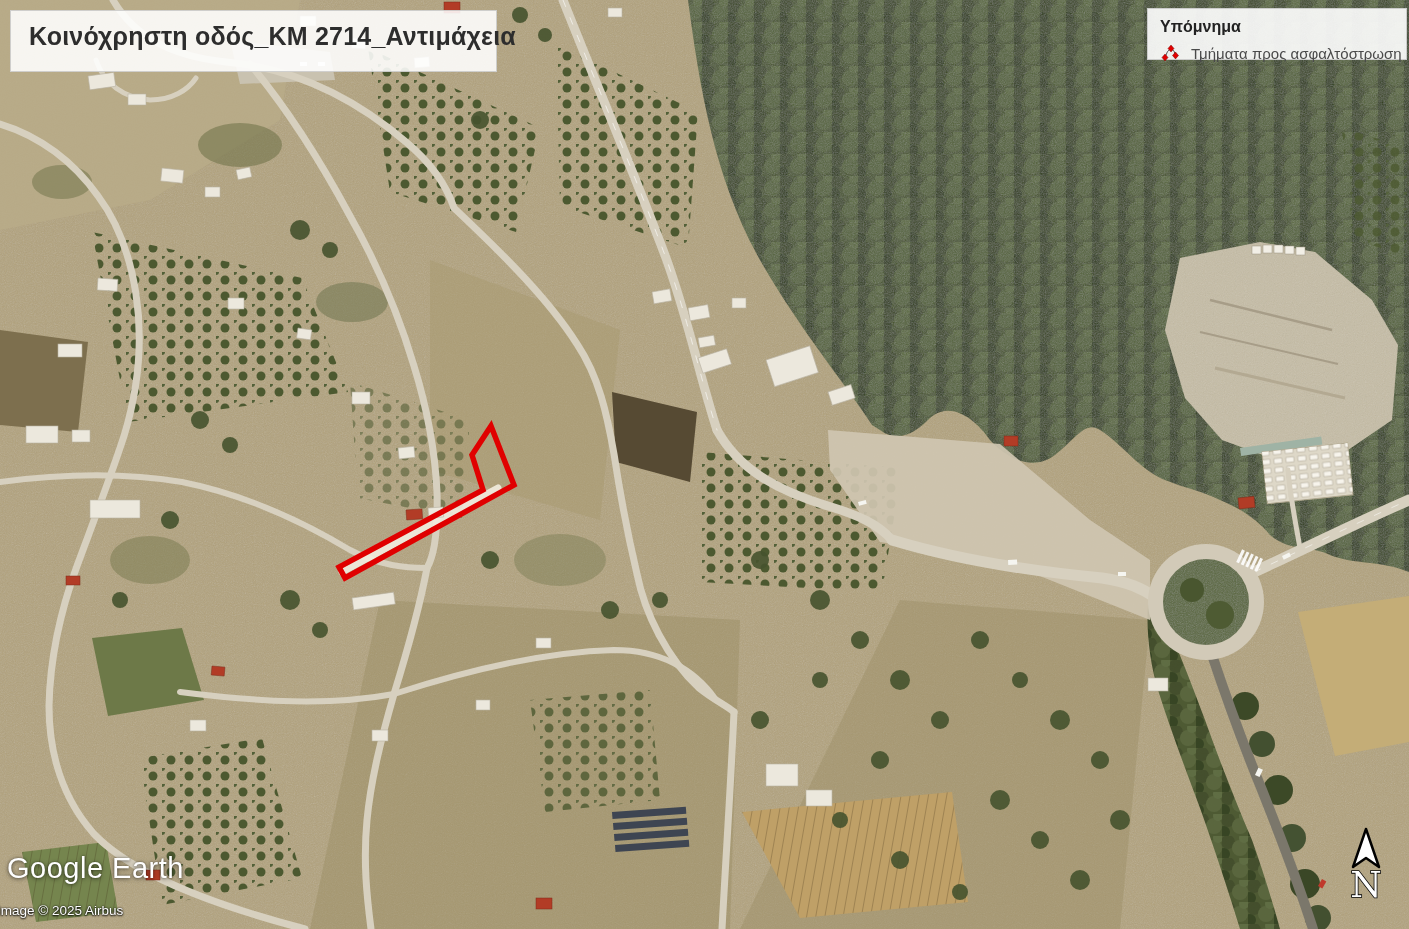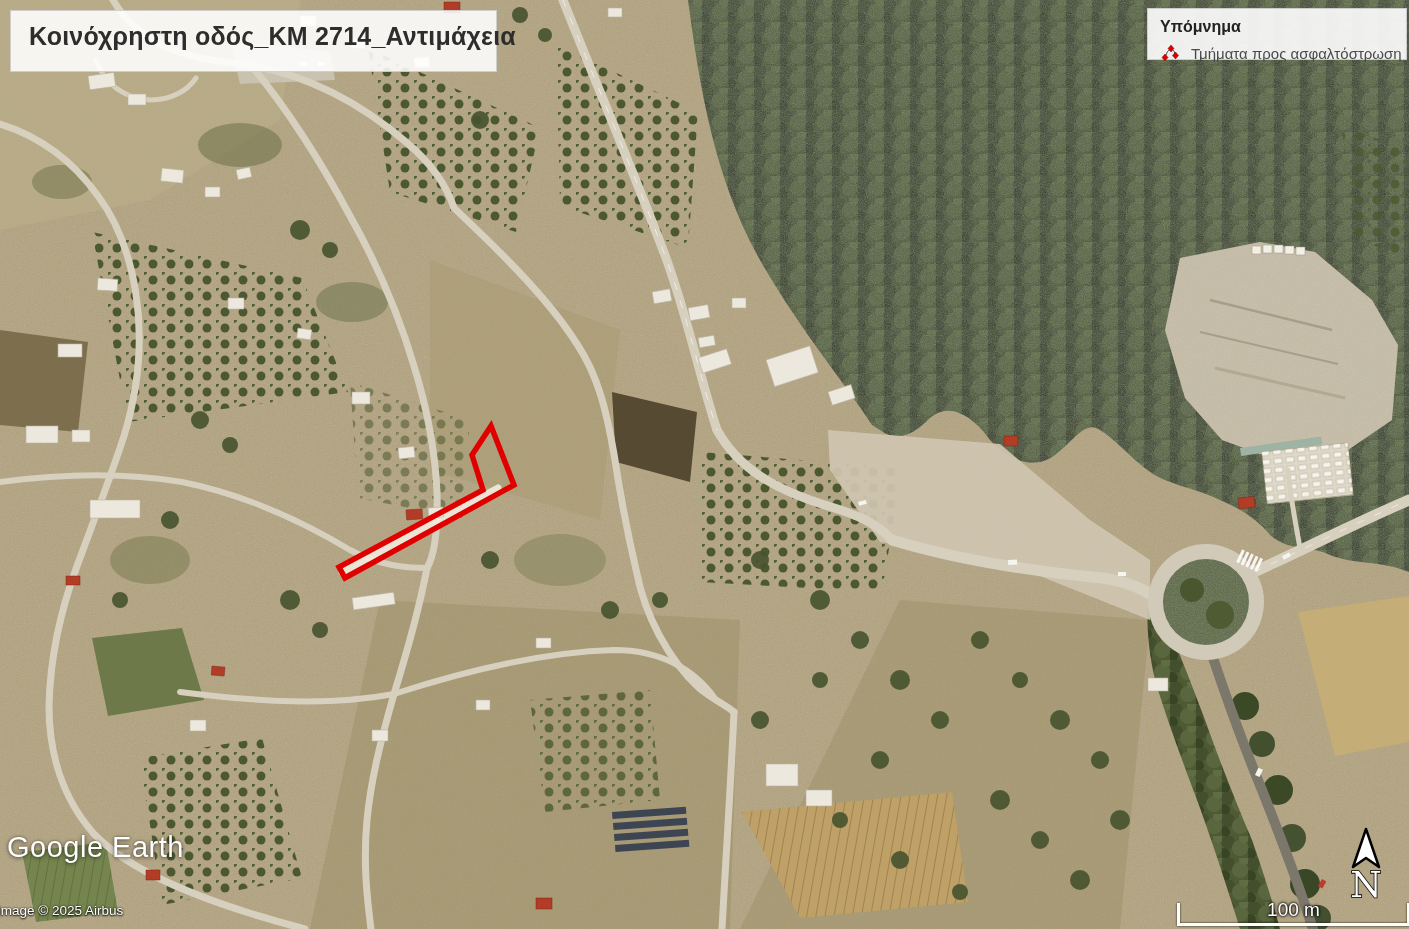--- a/index.html
+++ b/index.html
@@ -30,21 +30,21 @@
     border:1px solid rgba(180,180,180,0.6);
     padding:9px 10px 8px 12px;
   }
   .legend-title{font-size:16px;font-weight:700;color:#222;margin:0 0 8px 0;}
   .legend-row{display:flex;align-items:flex-end;}
   .legend-row .licon{width:22px;height:18px;margin-right:9px;flex:0 0 auto;}
   .legend-row .llabel{font-size:15px;color:#4a4a4a;white-space:nowrap;}
 
   
   .ge-logo{
-    position:absolute;left:7px;top:831px;
+    position:absolute;left:7px;top:852px;
     font-size:29px;color:#fff;letter-spacing:0.5px;font-weight:400;
     text-shadow:0 1px 4px rgba(0,0,0,0.55),0 0 2px rgba(0,0,0,0.35);
     white-space:nowrap;
   }
   .copyright{
     position:absolute;left:-3px;top:903px;
     font-size:13.5px;color:#fff;
     text-shadow:0 0 2px #000,0 1px 2px #000;
     white-space:nowrap;
   }
@@ -341,22 +341,19 @@
           <path d="M15.5,8.1 L18.5,11.5 L15.5,14.9 L12.5,11.5 Z"></path>
         </g>
       </svg>
       <span class="llabel">Τμήματα προς ασφαλτόστρωση</span>
     </div>
   </div>
 
   <div class="ge-logo">Google Earth</div>
   <div class="copyright">Image © 2025 Airbus</div>
 
-  <div class="scale-bar">
-    <span class="slabel">100 m</span>
-  </div>
 
   <svg class="north" viewBox="0 0 48 76">
     <polygon points="24,3 11,41 24,32 37,41" fill="#ffffff" stroke="#000000" stroke-width="2.5" stroke-linejoin="round"></polygon>
     <text x="24" y="71" text-anchor="middle" font-family="DejaVu Serif, serif" font-size="36" fill="#ffffff" stroke="#000000" stroke-width="1.6" paint-order="stroke">N</text>
   </svg>
 
 </div>
 
 </body></html>

